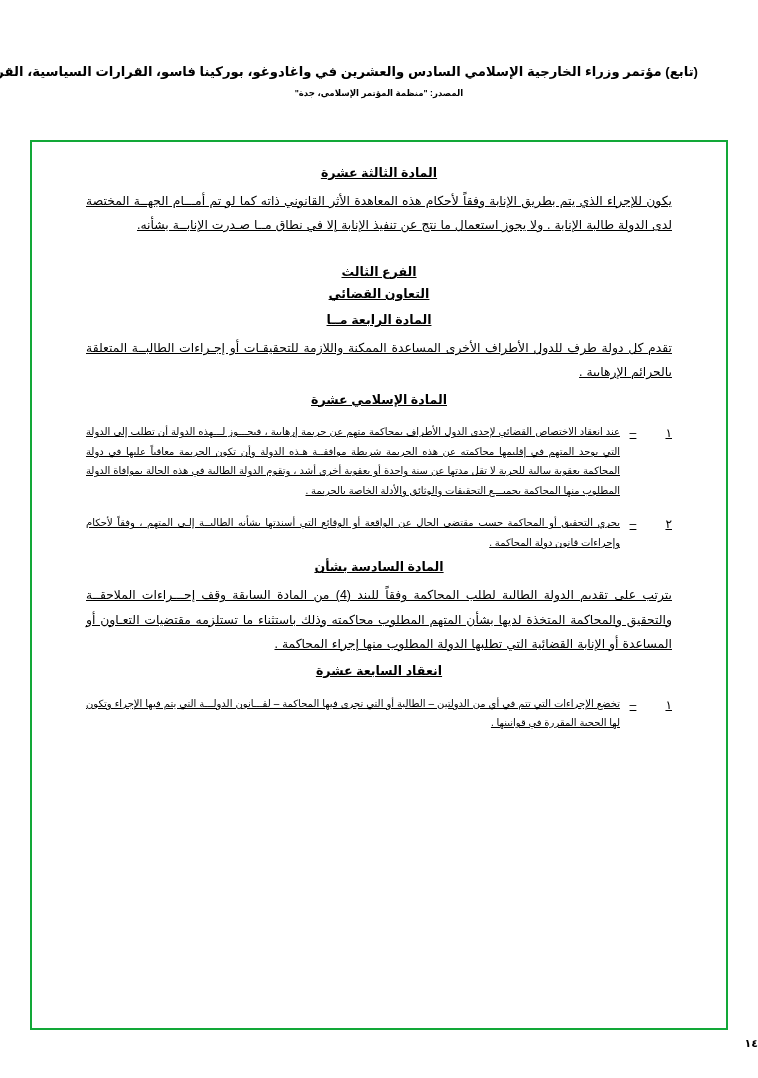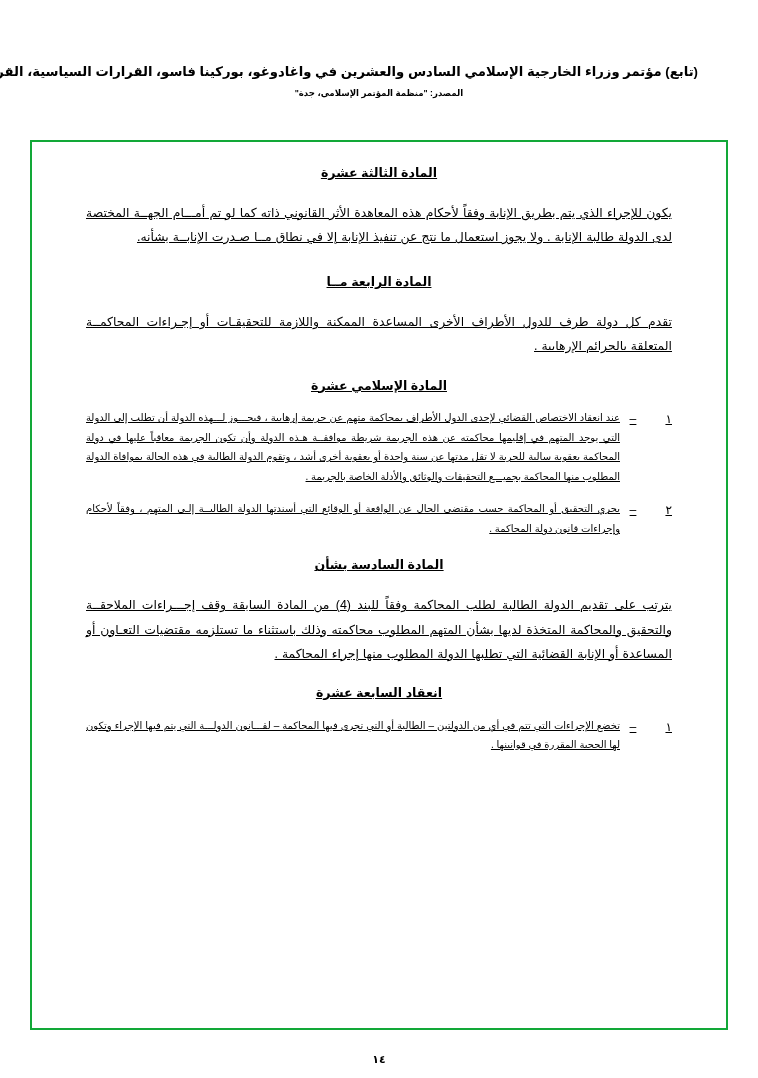--- a/index.html
+++ b/index.html
@@ -64,21 +64,21 @@
   }
   h2.art-title {
     font-size: 12.6px;
     font-weight: bold;
     text-align: center;
     margin: 0;
     padding: 0;
     line-height: 1.5;
   }
   .block {
-    margin-top: 18px;
+    margin-top: 6px;
   }
   p.para {
     font-size: 12.4px;
     line-height: 1.95;
     margin: 0;
     text-align: justify;
     text-align-last: right;
     word-spacing: 0.5px;
   }
   .center-group {
@@ -112,24 +112,24 @@
   .num-item .txt {
     flex: 1 1 auto;
     font-size: 10px;
     line-height: 1.95;
     text-align: justify;
     text-align-last: right;
   }
   
   .footer {
     position: absolute;
-    bottom: 12px;
+    bottom: 28px;
     left: 0;
     right: 0;
-    text-align: center;
+    text-align: right;
     font-size: 11px;
     font-weight: bold;
   }
 </style>
 </head>
 <body>
 
 <div class="page">
 
   <div class="header">
@@ -139,41 +139,43 @@
 
   <div class="frame">
     <div class="content">
 
       <h2 class="art-title">المادة الثالثة عشرة</h2>
       <div class="block">
         <p class="para">يكون للإجراء الذي يتم بطريق الإنابة وفقاً لأحكام هذه المعاهدة الأثر القانوني ذاته كما لو تم أمـــام الجهــة المختصة لدى الدولة طالبة الإنابة .  ولا يجوز استعمال ما نتج عن تنفيذ الإنابة إلا في نطاق مــا صـدرت الإنابــة بشأنه.</p>
       </div>
 
       <div class="center-group">
+        <div>الفرع الثالث</div>
+        <div>التعاون القضائي</div>
       </div>
 
       <div class="block">
         <h2 class="art-title">المادة الرابعة مــا</h2>
       </div>
       <div class="block">
-        <p class="para">تقدم كل دولة طرف للدول الأطراف الأخرى المساعدة الممكنة واللازمة للتحقيقـات أو إجـراءات المحاكمــة المتعلقة بالجرائم الإرهابية .</p>
+        <p class="para">تقدم كل دولة طرف للدول الأطراف الأخرى المساعدة الممكنة واللازمة للتحقيقـات أو إجـراءات الطالبــة المتعلقة بالجرائم الإرهابية .</p>
       </div>
 
       <div class="block">
         <h2 class="art-title">المادة الإسلامي عشرة</h2>
       </div>
       <div class="num-item">
         <div class="num">١</div>
         <div class="dash">–</div>
         <div class="txt">عند انعقاد الاختصاص القضائي لإحدى الدول الأطراف بمحاكمة متهم عن جريمة إرهابية ، فيجـــوز لـــهذه الدولة أن تطلب إلى الدولة التي يوجد المتهم في إقليمها محاكمته عن هذه الجريمة شريطة موافقــة هـذه الدولة وأن تكون الجريمة معاقباً عليها في دولة المحاكمة بعقوبة سالبة للحرية لا تقل مدتها عن سنة واحدة أو بعقوبة أخرى أشد ، وتقوم الدولة الطالبة في هذه الحالة بموافاة الدولة المطلوب منها المحاكمة بجميـــع التحقيقات والوثائق والأدلة الخاصة بالجريمة .</div>
       </div>
       <div class="num-item">
         <div class="num">٢</div>
         <div class="dash">–</div>
-        <div class="txt">يجري التحقيق أو المحاكمة حسب مقتضى الحال عن الواقعة أو الوقائع التي أسندتها الدولة الطالبــة إلـى المتهم ، وفقاً لأحكام وإجراءات قانون دولة المحاكمة .</div>
+        <div class="txt">يجري التحقيق أو المحاكمة حسب مقتضى الحال عن الواقعة أو الوقائع التي أسندتها بشأنه الطالبــة إلـى المتهم ، وفقاً لأحكام وإجراءات قانون دولة المحاكمة .</div>
       </div>
 
       <div class="block">
         <h2 class="art-title">المادة السادسة بشأن</h2>
       </div>
       <div class="block">
         <p class="para">يترتب على تقديم الدولة الطالبة لطلب المحاكمة وفقاً للبند (4) من المادة السابقة وقف إجـــراءات الملاحقــة والتحقيق والمحاكمة المتخذة لديها بشأن المتهم المطلوب محاكمته وذلك باستثناء ما تستلزمه مقتضيات التعـاون أو المساعدة أو الإنابة القضائية التي تطلبها الدولة المطلوب منها إجراء المحاكمة .</p>
       </div>
 
       <div class="block">

